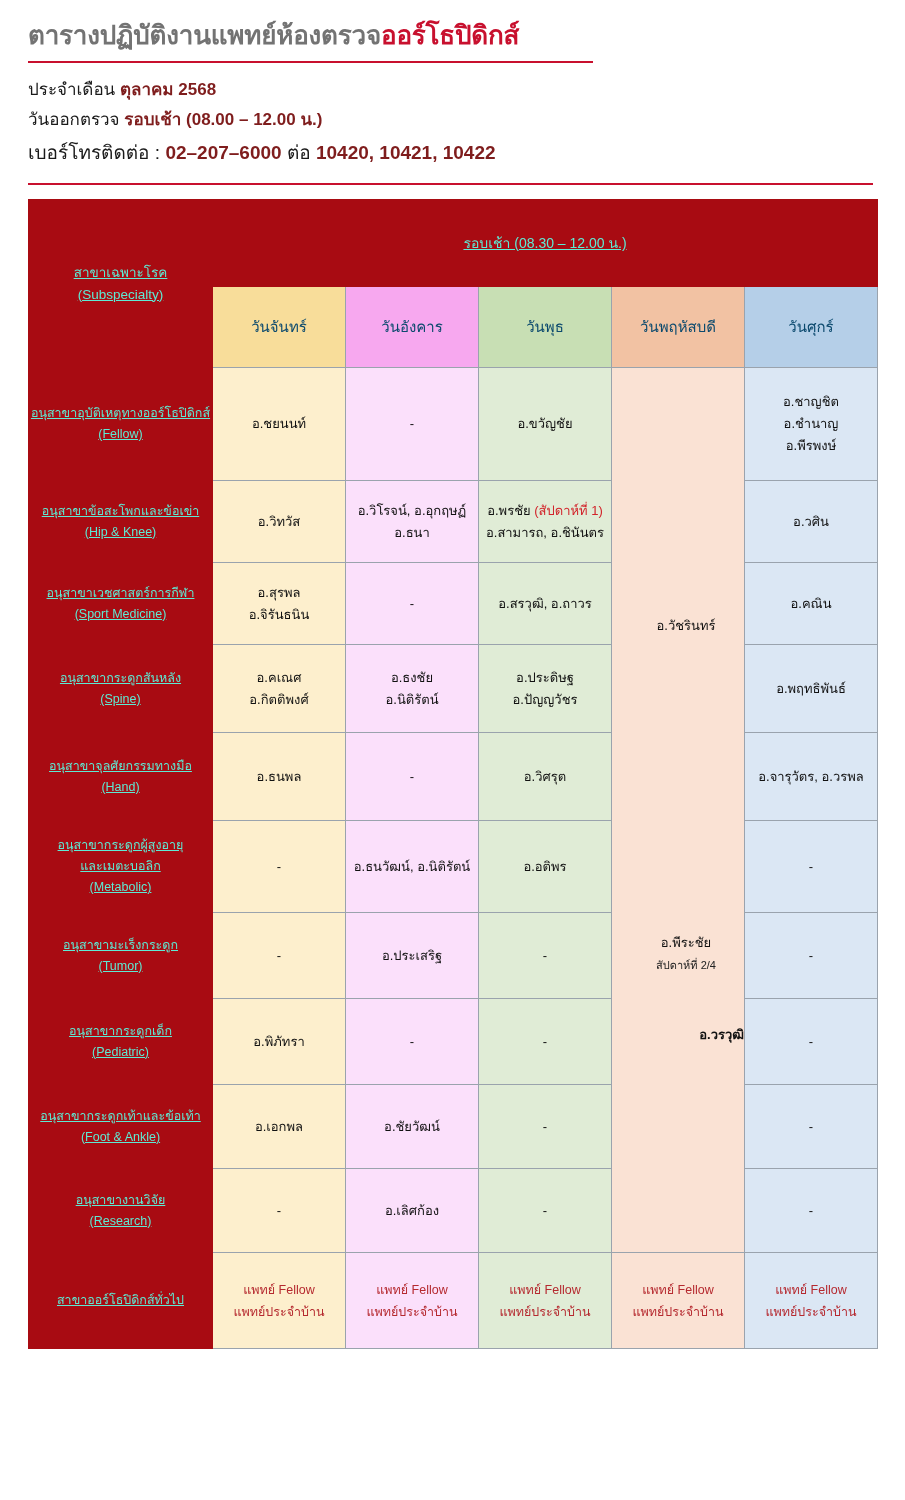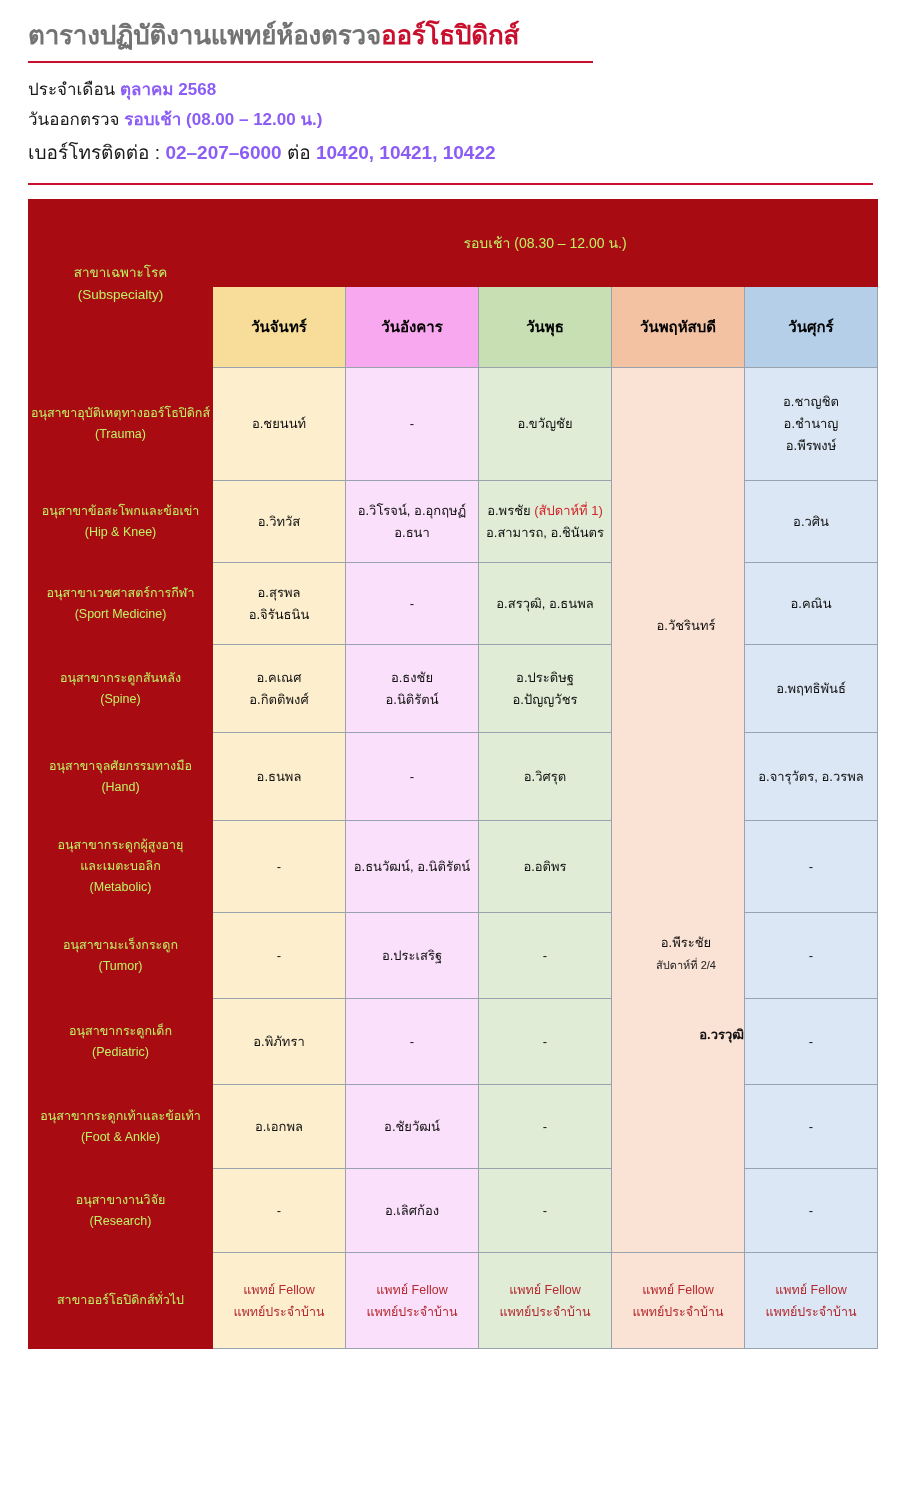--- a/index.html
+++ b/index.html
@@ -35,21 +35,21 @@
     margin: 6px 0 12px 0;
   }
 
   .meta-line {
     font-size: 17px;
     line-height: 30px;
     color: #1a1a1a;
     white-space: nowrap;
   }
   .meta-line.tel { font-size: 19px; line-height: 36px; }
-  .meta-red { color: #8b5cf6; font-weight: 600; }
+  .meta-red { color: #7f1d1d; font-weight: 600; }
 
   .header-rule {
     width: 845px;
     height: 2px;
     background: #c8102e;
     margin: 12px 0 0 0;
   }
 
   
   .table-wrap {
@@ -68,40 +68,41 @@
     text-align: center;
   }
 
   
   col.c-spec { width: 184px; }
   col.c-day  { width: 133px; }
 
   
   .maroon {
     background: #a80b12;
-    color: #bef264;
+    color: #5eead4;
     border-color: #a80b12 !important;
+    text-decoration: underline;
   }
   .band-title {
     font-size: 14px;
     font-weight: 400;
     height: 86px;
   }
   .spec-head {
     font-size: 13.5px;
     line-height: 22px;
     font-weight: 400;
   }
 
   
   .dayhead {
     height: 80px;
     font-size: 15px;
-    font-weight: 700;
-    color: #000000;
+    font-weight: 400;
+    color: #0c4a6e;
   }
   .d-mon { background: #f8dd9a; }
   .d-tue { background: #f7a8ef; }
   .d-wed { background: #c8dfb4; }
   .d-thu { background: #f2c2a3; }
   .d-fri { background: #b5cfe8; }
 
   
   .b-mon { background: #fdefcd; }
   .b-tue { background: #fbe0fb; }
@@ -202,21 +203,21 @@
       <td class="dayhead d-mon">วันจันทร์</td>
       <td class="dayhead d-tue">วันอังคาร</td>
       <td class="dayhead d-wed">วันพุธ</td>
       <td class="dayhead d-thu">วันพฤหัสบดี</td>
       <td class="dayhead d-fri">วันศุกร์</td>
     </tr>
 
     <tr class="r-trauma">
       <td class="maroon rowlabel">
         <div>อนุสาขาอุบัติเหตุทางออร์โธปิดิกส์</div>
-        <div>(Trauma)</div>
+        <div>(Fellow)</div>
       </td>
       <td class="cell b-mon">อ.ชยนนท์</td>
       <td class="cell b-tue">-</td>
       <td class="cell b-wed">อ.ขวัญชัย</td>
 
       <td class="cell b-thu" rowspan="10">
         <div style="height:100%;display:flex;flex-direction:column;padding-left:16px;">
           <div style="flex:0 0 108px;display:flex;align-items:center;justify-content:center;">
             <span>อ.วัชรินทร์</span>
           </div>
@@ -262,21 +263,21 @@
     <tr class="r-sport">
       <td class="maroon rowlabel">
         <div>อนุสาขาเวชศาสตร์การกีฬา</div>
         <div>(Sport Medicine)</div>
       </td>
       <td class="cell b-mon">
         <div>อ.สุรพล</div>
         <div>อ.จิรันธนิน</div>
       </td>
       <td class="cell b-tue">-</td>
-      <td class="cell b-wed">อ.สรวุฒิ,  อ.ธนพล</td>
+      <td class="cell b-wed">อ.สรวุฒิ,  อ.ถาวร</td>
       <td class="cell b-fri">อ.คณิน</td>
     </tr>
 
     <tr class="r-spine">
       <td class="maroon rowlabel">
         <div>อนุสาขากระดูกสันหลัง</div>
         <div>(Spine)</div>
       </td>
       <td class="cell b-mon">
         <div>อ.คเณศ</div>

